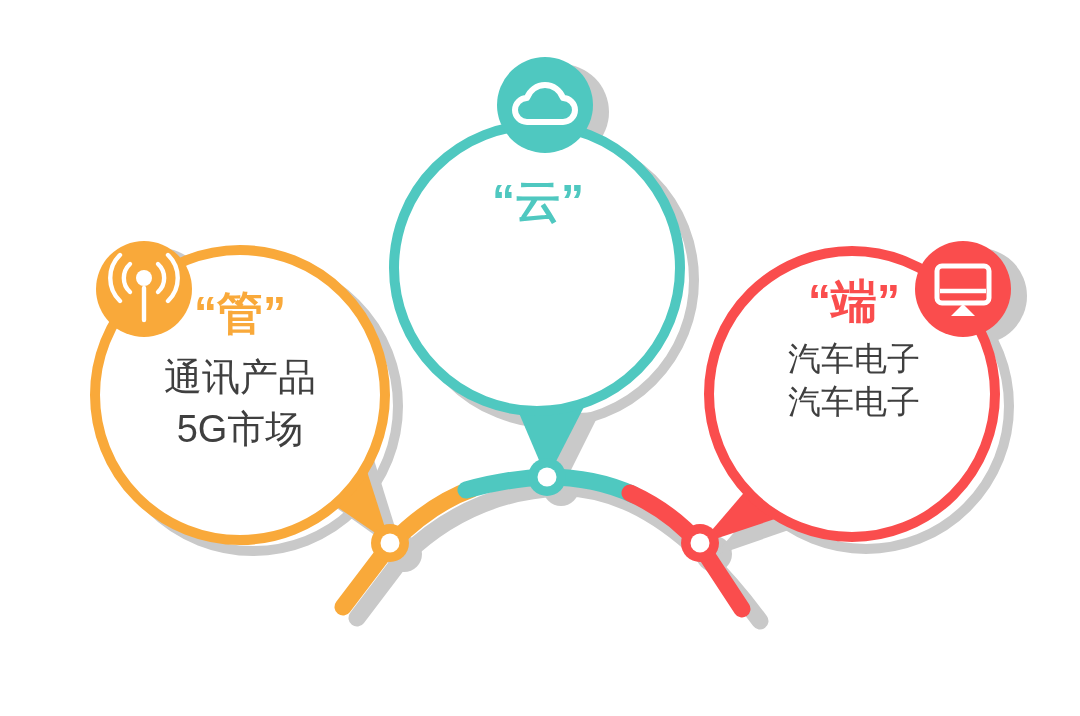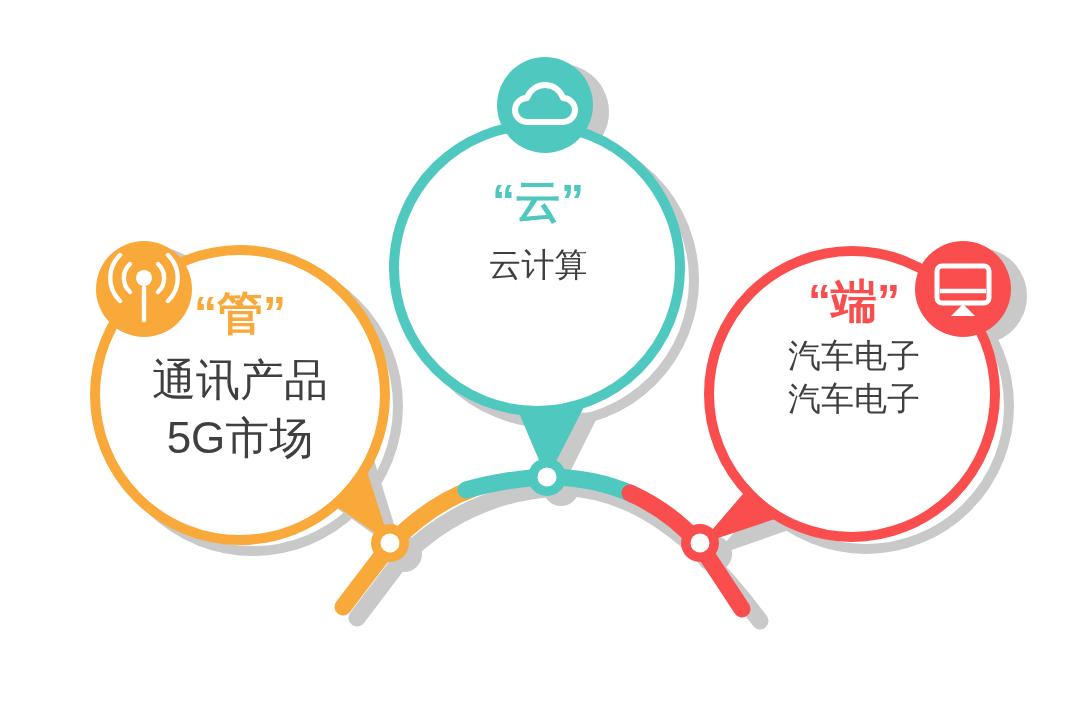--- a/index.html
+++ b/index.html
@@ -45,21 +45,21 @@
     left: 95px;
     top: 290px;
     width: 290px;
   }
   #guan-label .title-line {
     font-size: 46px;
     color: #f9a93a;
     margin-bottom: 22px;
   }
   #guan-label .body-line {
-    font-size: 44px;
+    font-size: 38px;
     margin-bottom: 14px;
   }
   
   #yun-label {
     left: 394px;
     top: 178px;
     width: 288px;
   }
   #yun-label .title-line {
     font-size: 46px;
@@ -77,21 +77,20 @@
     width: 288px;
   }
   #duan-label .title-line {
     font-size: 46px;
     color: #fa4d4d;
     margin-bottom: 18px;
   }
   #duan-label .body-line {
     font-size: 33px;
     margin-bottom: 10px;
-    font-family: Liberation Mono, monospace;
   }
 </style>
 </head>
 <body>
 
 <div id="stage">
 
   <svg id="scene" viewBox="0 0 1080 716">
     <defs>
       <clipPath id="clip-guan-tail">
@@ -180,21 +179,20 @@
   </svg>
 
   <div class="node-label" id="guan-label">
     <div class="title-line">“管”</div>
     <div class="body-line">通讯产品</div>
     <div class="body-line">5G市场</div>
   </div>
 
   <div class="node-label" id="yun-label">
     <div class="title-line">“云”</div>
-    <div class="body-line">云计算</div>
   </div>
 
   <div class="node-label" id="duan-label">
     <div class="title-line">“端”</div>
     <div class="body-line">汽车电子</div>
     <div class="body-line">汽车电子</div>
   </div>
 
 </div>
 

